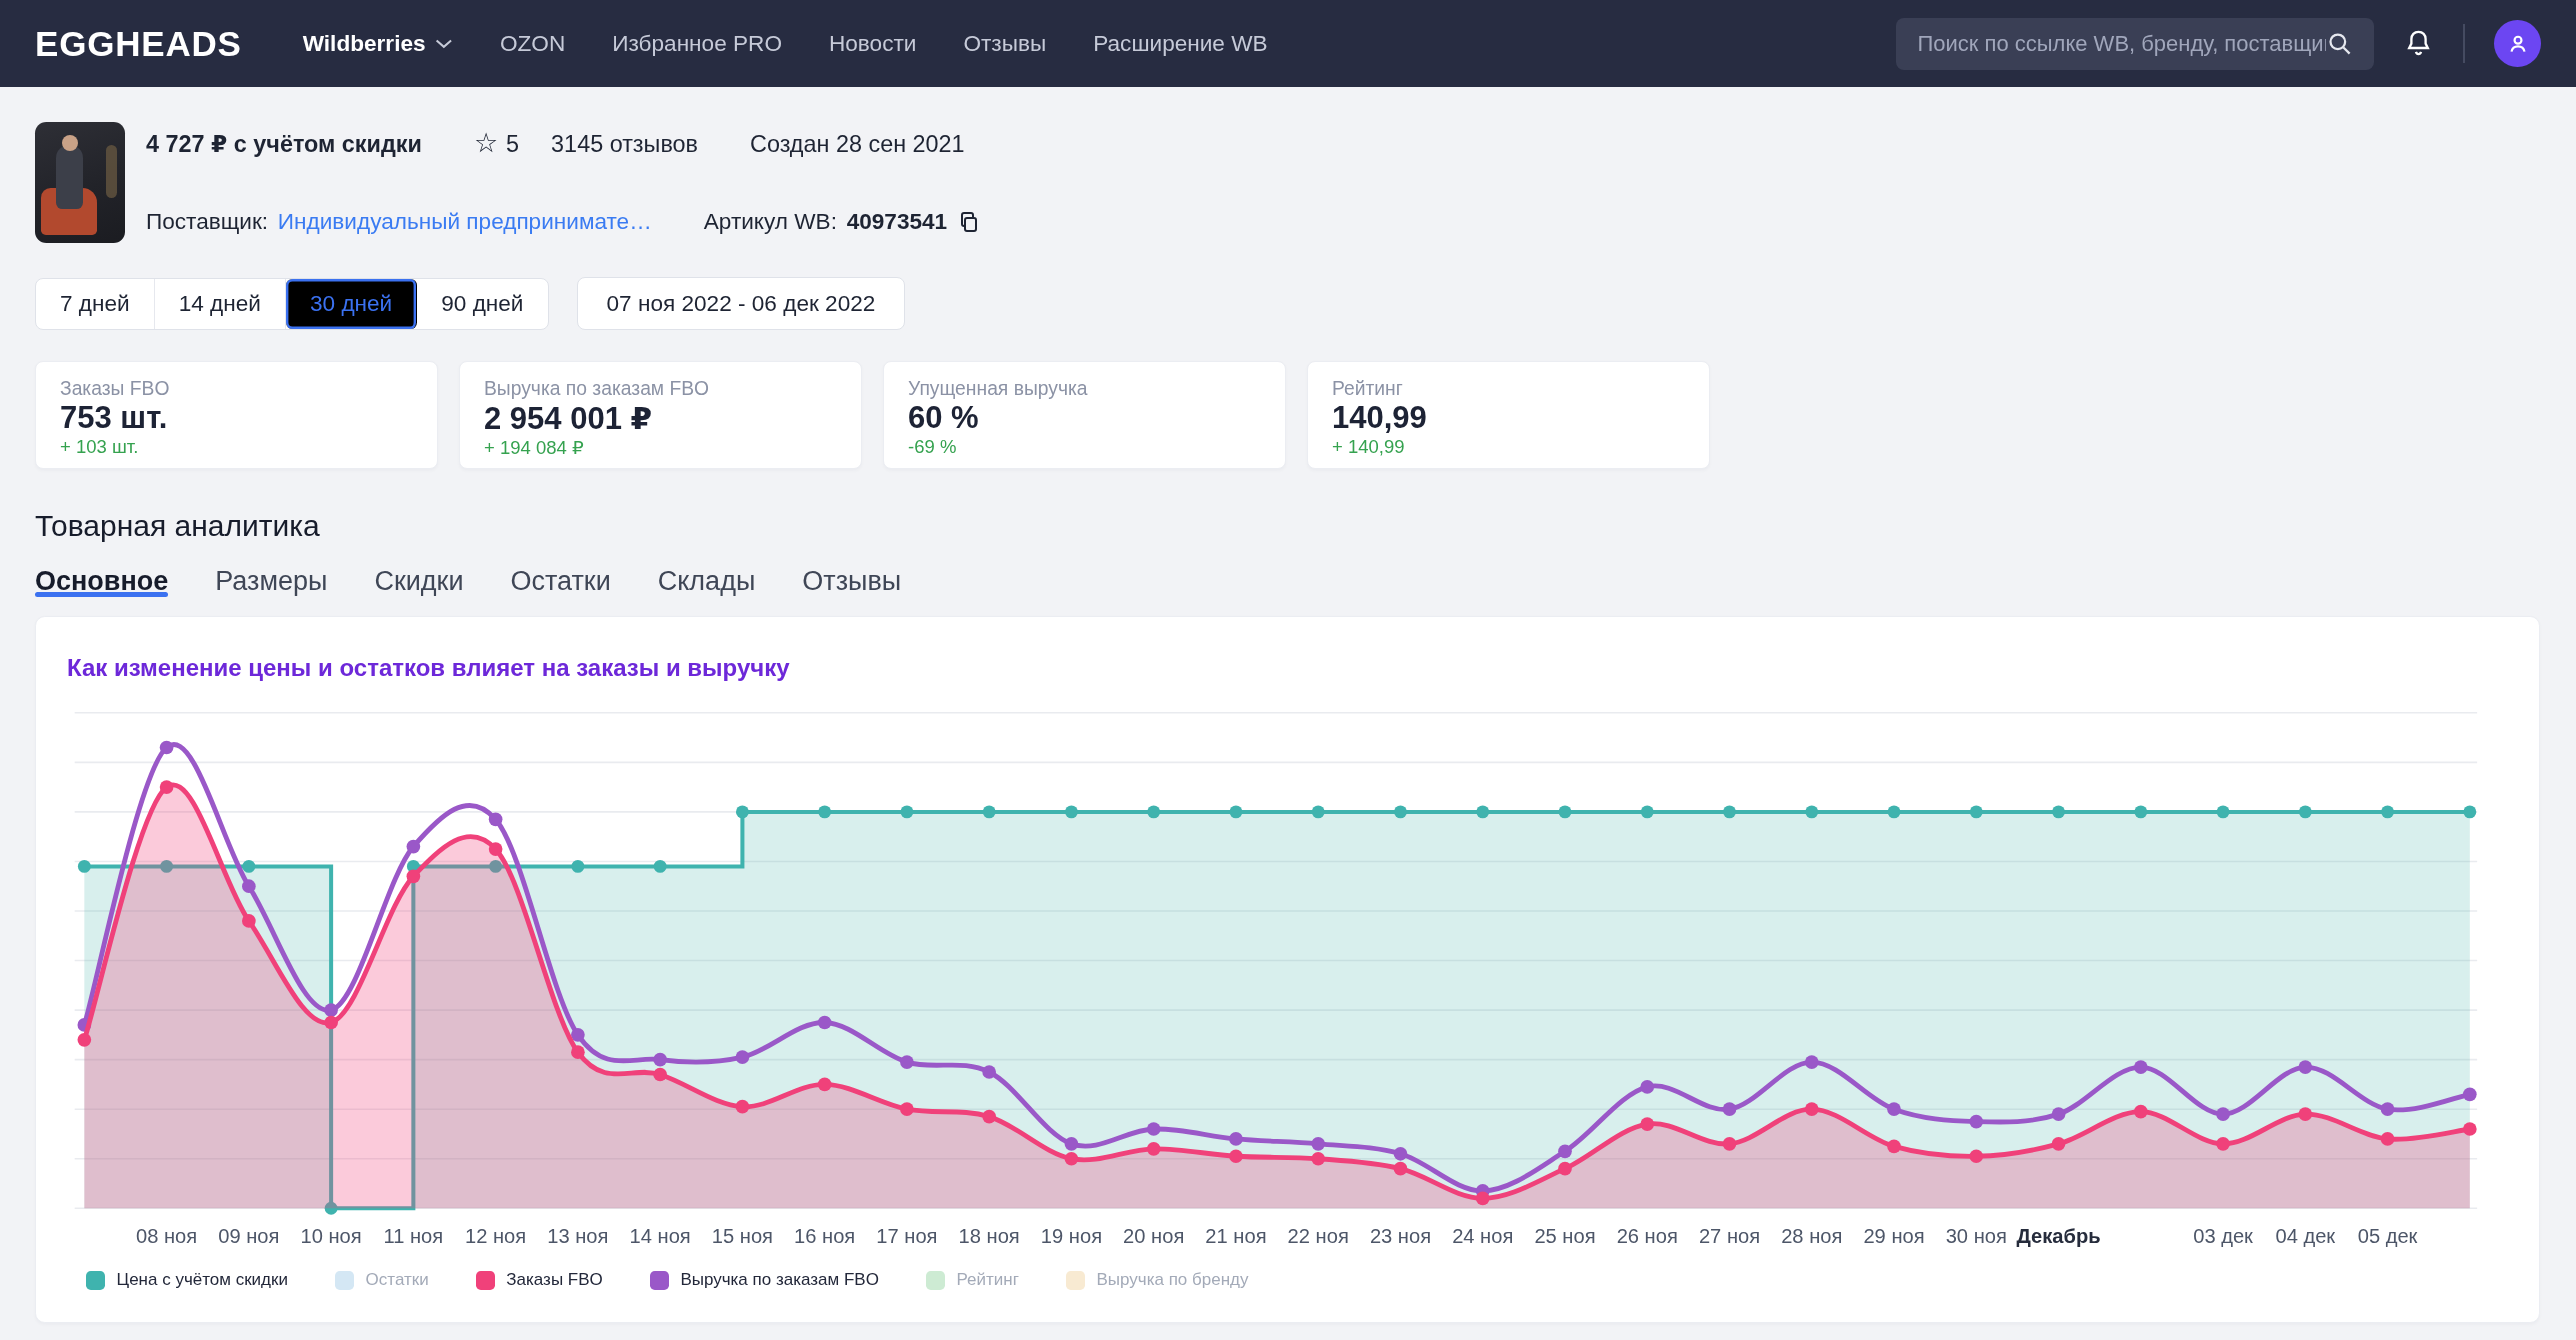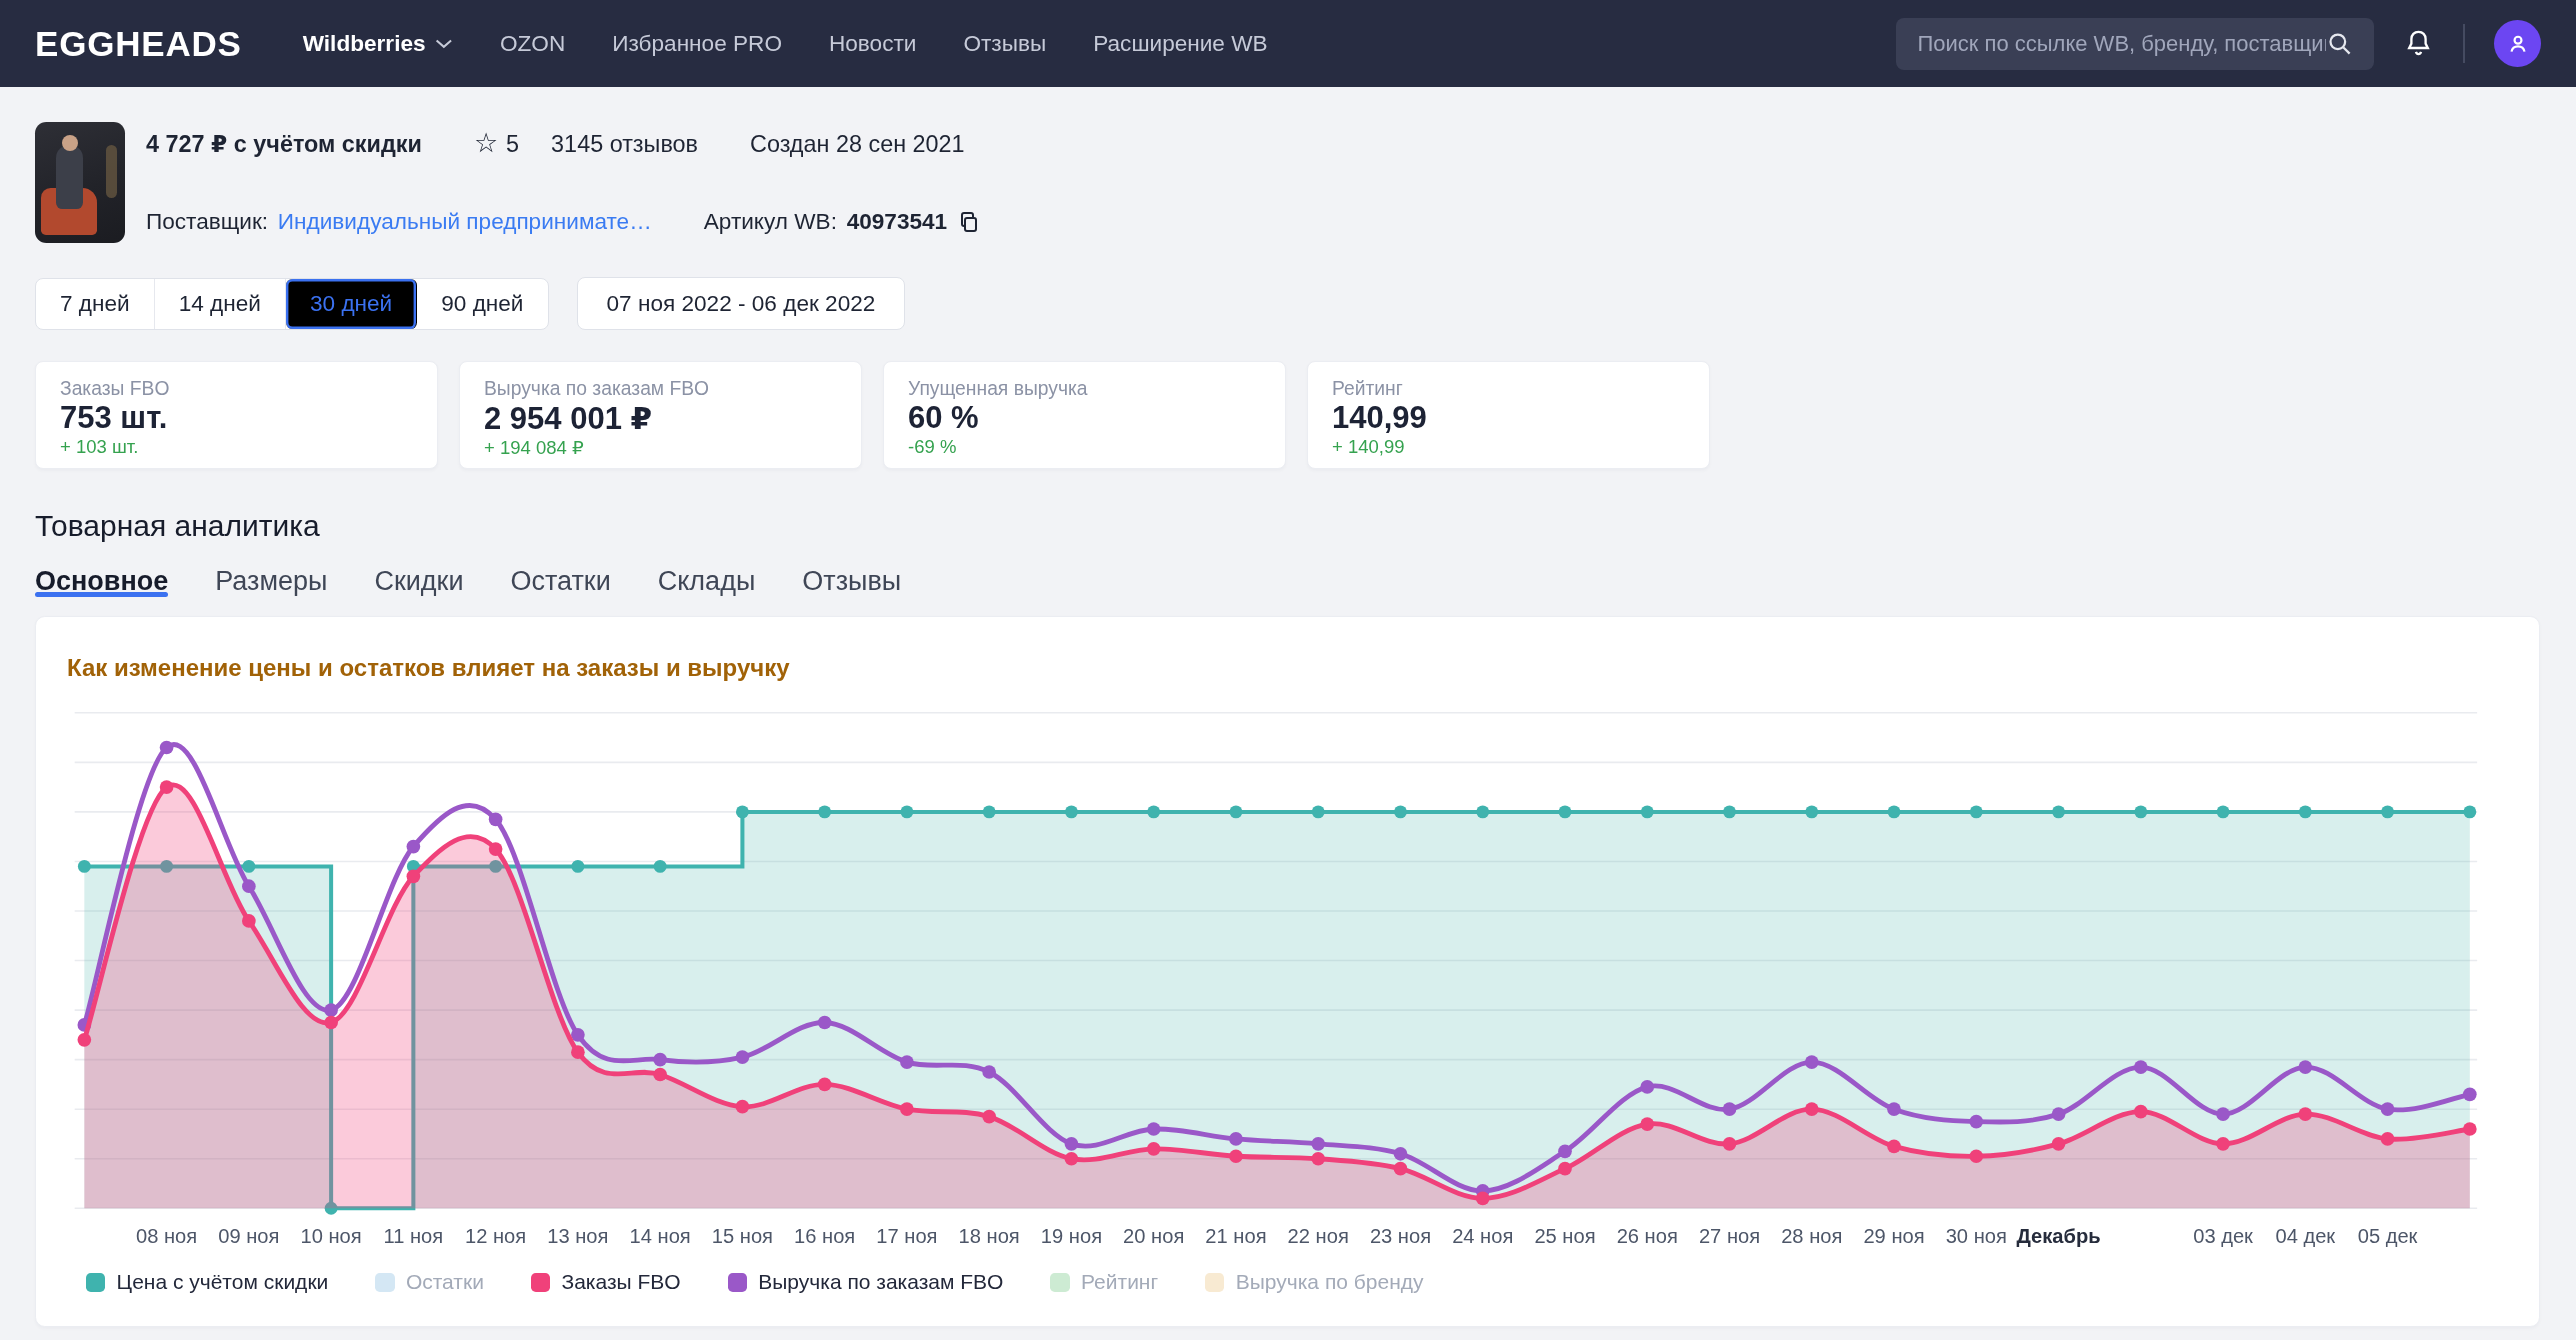--- a/index.html
+++ b/index.html
@@ -89,23 +89,23 @@
   .tab { font-size:27px; color:#3f4656; padding-bottom:0; cursor:pointer; position:relative; }
   .tab.active { color:#171c2b; font-weight:bold; }
   .tab.active::after {
     content:""; position:absolute; left:0; right:0; bottom:0; height:4.8px; border-radius:3.2px; background:#3b71f0;
   }
   
   .chart-card {
     margin-top:19.3px; width:2505px; background:#ffffff; border:0.8px solid #ebedf2; border-radius:9.7px;
     padding:37px 0 27px 0; box-shadow:0 1.6px 3.2px rgba(25,30,50,0.03);
   }
-  .chart-title { font-size:24px; font-weight:bold; color:#a16207; margin-left:31px; }
+  .chart-title { font-size:24px; font-weight:bold; color:#6d28d9; margin-left:31px; }
   .legend { display:flex; align-items:center; gap:47px; margin:11.3px 0 4.8px 50px; }
-  .legend-item { display:flex; align-items:center; gap:11.3px; font-size:21px; color:#23283a; cursor:pointer; }
+  .legend-item { display:flex; align-items:center; gap:11.3px; font-size:17px; color:#23283a; cursor:pointer; }
   .legend-item.inactive { color:#a3aab8; }
   .legend-swatch { width:19.3px; height:19.3px; border-radius:4.8px; flex:0 0 auto; }
   svg text { font-family:"Liberation Sans","DejaVu Sans",sans-serif; }
 </style>
 </head>
 <body>
 
 <div class="topbar">
   <div class="logo">EGGHEADS</div>
   <div class="nav">

